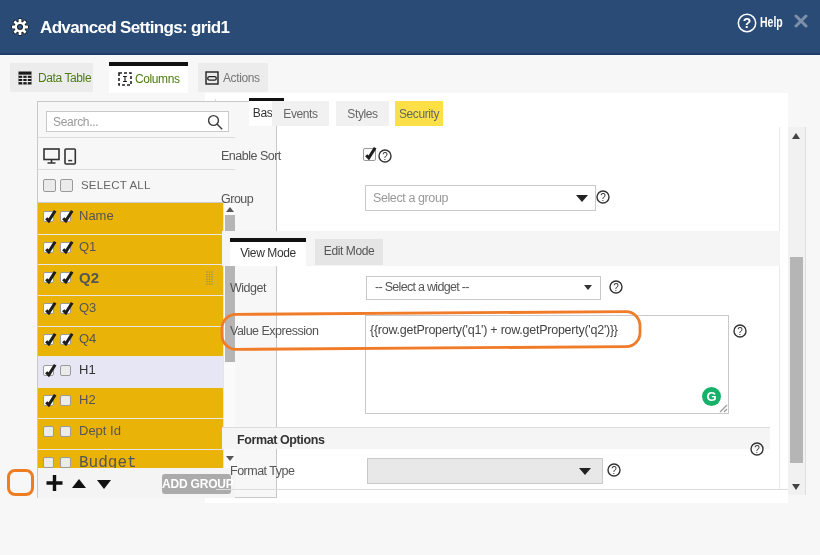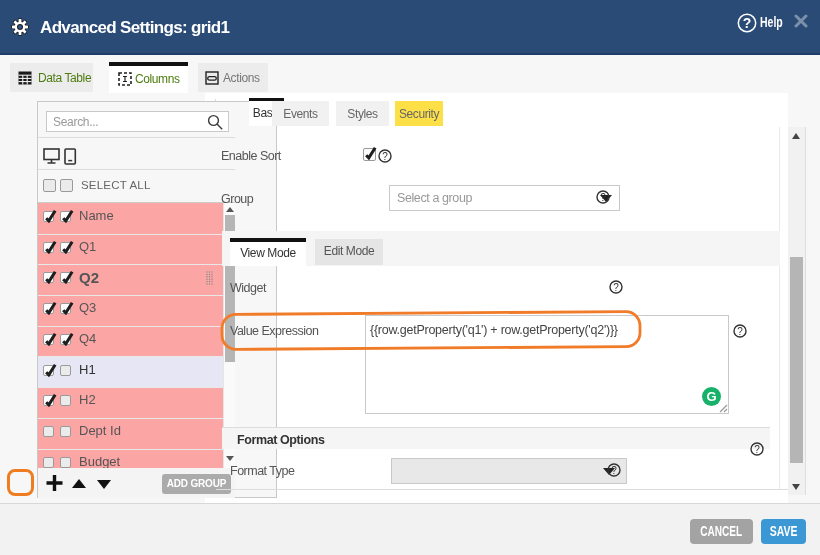--- a/index.html
+++ b/index.html
@@ -1,21 +1,21 @@
 <!DOCTYPE html>
 <html><head>
 <meta charset="utf-8">
 <style>
   html,body{margin:0;padding:0;}
   #app{position:relative;width:820px;height:555px;background:#f7f7f7;
        font-family:"Liberation Sans",sans-serif;overflow:hidden;}
   .abs{position:absolute;box-sizing:border-box;white-space:nowrap;}
   .lbl{position:absolute;font-size:12.5px;color:#555;letter-spacing:-0.5px;white-space:nowrap;}
   .qm{position:absolute;width:14px;height:14px;}
-  .ddl{position:absolute;background:#fff;border:1px solid #c9c9c9;margin-left:24px;}
+  .ddl{position:absolute;background:#fff;border:1px solid #c9c9c9;}
   .tri-dn{position:absolute;width:0;height:0;border-left:6.5px solid transparent;
           border-right:6.5px solid transparent;border-top:7px solid #222;}
   .tri-dn-s{position:absolute;width:0;height:0;border-left:4px solid transparent;
           border-right:4px solid transparent;border-top:5px solid #333;}
   .cb{position:absolute;width:11px;height:11px;border:1px solid #9a9a9a;border-radius:2px;}
   .cb-un{background:#ebebeb;}
   .cb-ck{background:#fdfdfd;}
   .ckm{position:absolute;left:-1px;top:-3px;}
 </style>
 </head>
@@ -107,21 +107,21 @@
       <rect x="1" y="1" width="10.3" height="15" rx="1" fill="none" stroke="#333" stroke-width="1.6"></rect>
       <path d="M4.2 12.6 H8.2" stroke="#333" stroke-width="1.5"></path>
     </svg>
     <div class="abs" style="left:0;top:67px;width:197px;height:0;border-top:1px solid #ddd;"></div>
 
     <div class="cb cb-un" style="left:5px;top:77px;"></div>
     <div class="cb cb-un" style="left:22px;top:77px;"></div>
     <div class="abs" style="left:43px;top:77px;font-size:11.5px;color:#666;letter-spacing:0.2px;">SELECT ALL</div>
     <div class="abs" style="left:0;top:100px;width:197px;height:0;border-top:1px solid #ccc;"></div>
 
-    <div id="list" class="abs" style="left:0;top:101px;width:197px;height:265px;background:#fca5a5;overflow:hidden;">
+    <div id="list" class="abs" style="left:0;top:101px;width:197px;height:265px;background:#eab308;overflow:hidden;">
         <div style="position:absolute;left:0;top:0px;width:185px;height:30.7px;border-bottom:1px solid #e8e8e8;">
           <div style="position:absolute;box-sizing:border-box;left:5px;top:8px;width:11px;height:11px;border:1px solid #9a9a9a;border-radius:2px;background:#fdfdfd;">
             <svg style="position:absolute;left:-1px;top:-3px;" width="14" height="14" viewBox="0 0 14 14">
               <path d="M3.2 9.2 L5.8 11.9 L12.2 1.7" stroke="#1e1e1e" stroke-width="3" fill="none"></path>
             </svg>
           </div>
           <div style="position:absolute;box-sizing:border-box;left:22px;top:8px;width:11px;height:11px;border:1px solid #9a9a9a;border-radius:2px;background:#fdfdfd;">
             <svg style="position:absolute;left:-1px;top:-3px;" width="14" height="14" viewBox="0 0 14 14">
               <path d="M3.2 9.2 L5.8 11.9 L12.2 1.7" stroke="#1e1e1e" stroke-width="3" fill="none"></path>
             </svg>
@@ -199,37 +199,37 @@
           <div style="position:absolute;left:41px;top:5px;font-size:13px;color:#555;">H2</div>
         </div>
         <div style="position:absolute;left:0;top:214.9px;width:185px;height:30.7px;border-bottom:1px solid #e8e8e8;">
           <div style="position:absolute;box-sizing:border-box;left:5px;top:8px;width:11px;height:11px;border:1px solid #9a9a9a;border-radius:2px;background:#ebebeb;"></div>
           <div style="position:absolute;box-sizing:border-box;left:22px;top:8px;width:11px;height:11px;border:1px solid #9a9a9a;border-radius:2px;background:#ebebeb;"></div>
           <div style="position:absolute;left:41px;top:5px;font-size:13px;color:#555;">Dept Id</div>
         </div>
         <div style="position:absolute;left:0;top:245.6px;width:185px;height:30.7px;border-bottom:1px solid #e8e8e8;">
           <div style="position:absolute;box-sizing:border-box;left:5px;top:8px;width:11px;height:11px;border:1px solid #9a9a9a;border-radius:2px;background:#ebebeb;"></div>
           <div style="position:absolute;box-sizing:border-box;left:22px;top:8px;width:11px;height:11px;border:1px solid #9a9a9a;border-radius:2px;background:#ebebeb;"></div>
-          <div style="position:absolute;left:41px;top:5px;font-size:13px;color:#555;">Budget</div>
+          <div style="position:absolute;left:41px;top:5px;font-size:16px;color:#555;font-family:Liberation Mono, monospace;">Budget</div>
         </div>
       </div>
 
     <div class="abs" style="left:185px;top:101px;width:12px;height:265px;background:#fafafa;border-left:1px solid #e5e5e5;">
       <div class="abs" style="left:2px;top:4px;width:0;height:0;border-left:4px solid transparent;border-right:4px solid transparent;border-bottom:5px solid #555;"></div>
       <div class="abs" style="left:1px;top:12px;width:10px;height:147px;background:#b5b5b5;"></div>
       <div class="abs" style="left:2px;top:253px;width:0;height:0;border-left:4px solid transparent;border-right:4px solid transparent;border-top:5px solid #555;"></div>
     </div>
 
     <div class="abs" style="left:0;top:366px;width:197px;height:30px;background:#f4f4f4;">
       <svg class="abs" style="left:8px;top:6px;" width="17" height="18" viewBox="0 0 17 18">
         <path d="M8.5 1 V17 M0.5 9 H16.5" stroke="#111" stroke-width="3.4"></path>
       </svg>
       <div class="abs" style="left:34px;top:11px;width:0;height:0;border-left:7px solid transparent;border-right:7px solid transparent;border-bottom:9px solid #111;"></div>
       <div class="abs" style="left:59px;top:12px;width:0;height:0;border-left:7px solid transparent;border-right:7px solid transparent;border-top:9px solid #111;"></div>
-      <div class="abs" style="left:124px;top:6px;width:69px;height:20px;background:#ababab;border-radius:3px;color:#fff;font-weight:bold;font-size:10px;letter-spacing:-0.2px;text-align:center;line-height:20px;">ADD GROUP</div>
+      <div class="abs" style="left:124px;top:6px;width:69px;height:20px;background:#ababab;border-radius:3px;color:#fff;font-weight:bold;font-size:12px;letter-spacing:-0.2px;text-align:right;line-height:20px;">ADD GROUP</div>
     </div>
   </div>
 
   <svg class="abs" style="left:206px;top:271px;" width="7" height="14" viewBox="0 0 7 14">
     <g fill="#8a8a8a">
       <circle cx="1" cy="1" r="0.75"></circle>
         <circle cx="3.5" cy="1" r="0.75"></circle>
         <circle cx="6" cy="1" r="0.75"></circle>
       <circle cx="1" cy="3.4" r="0.75"></circle>
         <circle cx="3.5" cy="3.4" r="0.75"></circle>
@@ -276,20 +276,24 @@
   <svg class="qm" style="left:596px;top:190px;" viewBox="0 0 14 14">
     <circle cx="7" cy="7" r="6" fill="none" stroke="#333" stroke-width="1.4"></circle>
     <text x="7" y="10.6" font-size="10" fill="#333" text-anchor="middle" font-family="Liberation Sans">?</text>
   </svg>
 
   <div class="abs" style="left:222px;top:231px;width:558px;height:35px;background:#f5f5f5;"></div>
   <div class="abs" style="left:230px;top:238px;width:76px;height:28px;background:#fff;border-top:4px solid #111;color:#333;font-size:12px;letter-spacing:-0.4px;text-align:center;line-height:23px;">View Mode</div>
   <div class="abs" style="left:315px;top:239px;width:68px;height:26px;background:#e5e5e5;color:#555;font-size:12px;letter-spacing:-0.4px;text-align:center;line-height:24px;">Edit Mode</div>
 
   <div class="lbl" style="left:230px;top:281px;">Widget</div>
+  <div class="ddl" style="left:366px;top:276px;width:233px;height:22px;">
+    <div class="abs" style="left:8px;top:3px;font-size:12.5px;letter-spacing:-0.7px;color:#555;">-- Select a widget --</div>
+    <div class="tri-dn-s" style="left:217px;top:8px;"></div>
+  </div>
   <svg class="qm" style="left:609px;top:280px;" viewBox="0 0 14 14">
     <circle cx="7" cy="7" r="6" fill="none" stroke="#333" stroke-width="1.4"></circle>
     <text x="7" y="10.6" font-size="10" fill="#333" text-anchor="middle" font-family="Liberation Sans">?</text>
   </svg>
 
   <div class="lbl" style="left:230px;top:324px;">Value Expression</div>
   <div class="abs" style="left:365px;top:315px;width:364px;height:99px;background:#fff;border:1px solid #c9c9c9;">
     <div class="abs" style="left:4px;top:7px;font-size:12.5px;letter-spacing:-0.25px;color:#444;">{{row.getProperty('q1') + row.getProperty('q2')}}</div>
     <div class="abs" style="left:336px;top:71px;width:19px;height:19px;border-radius:50%;background:#17b169;color:#fff;font-weight:bold;font-size:13px;text-align:center;line-height:19px;">G</div>
     <svg class="abs" style="left:352px;top:87px;" width="10" height="10" viewBox="0 0 10 10">
@@ -316,23 +320,19 @@
     <circle cx="7" cy="7" r="6" fill="none" stroke="#333" stroke-width="1.4"></circle>
     <text x="7" y="10.6" font-size="10" fill="#333" text-anchor="middle" font-family="Liberation Sans">?</text>
   </svg>
 
   <div class="abs" style="left:788px;top:127px;width:18px;height:368px;background:#f1f1f1;border-right:1px solid #dedede;">
     <div class="abs" style="left:4px;top:6px;width:0;height:0;border-left:4.5px solid transparent;border-right:4.5px solid transparent;border-bottom:6px solid #444;"></div>
     <div class="abs" style="left:2px;top:130px;width:13px;height:206px;background:#b5b5b5;"></div>
     <div class="abs" style="left:4px;top:357px;width:0;height:0;border-left:4.5px solid transparent;border-right:4.5px solid transparent;border-top:6px solid #444;"></div>
   </div>
 
-  <div class="abs" style="left:0;top:503px;width:820px;height:52px;background:#f2f2f2;border-top:1px solid #d8d8d8;">
-    <div class="abs" style="left:690px;top:15px;width:63px;height:25px;background:#a3a3a3;border-radius:4px;color:#fff;font-weight:bold;font-size:14px;text-align:center;line-height:25px;"><span style="display:inline-block;transform:scaleX(0.72);transform-origin:center;">CANCEL</span></div>
-    <div class="abs" style="left:761px;top:15px;width:45px;height:25px;background:#3b98d4;border-radius:4px;color:#fff;font-weight:bold;font-size:14px;text-align:center;line-height:25px;"><span style="display:inline-block;transform:scaleX(0.75);transform-origin:center;">SAVE</span></div>
-  </div>
 
   <svg class="abs" style="left:219px;top:309px;pointer-events:none;" width="432" height="44" viewBox="0 0 432 44">
     <rect x="3" y="4" width="418" height="35" rx="14" ry="14" fill="none" stroke="#f07b28" stroke-width="2.8" transform="rotate(-0.4 215 22)"></rect>
   </svg>
   <div class="abs" style="left:7px;top:469px;width:27px;height:27px;border:3px solid #ee7d22;border-radius:8px;"></div>
 
 </div>
 
 </body></html>

